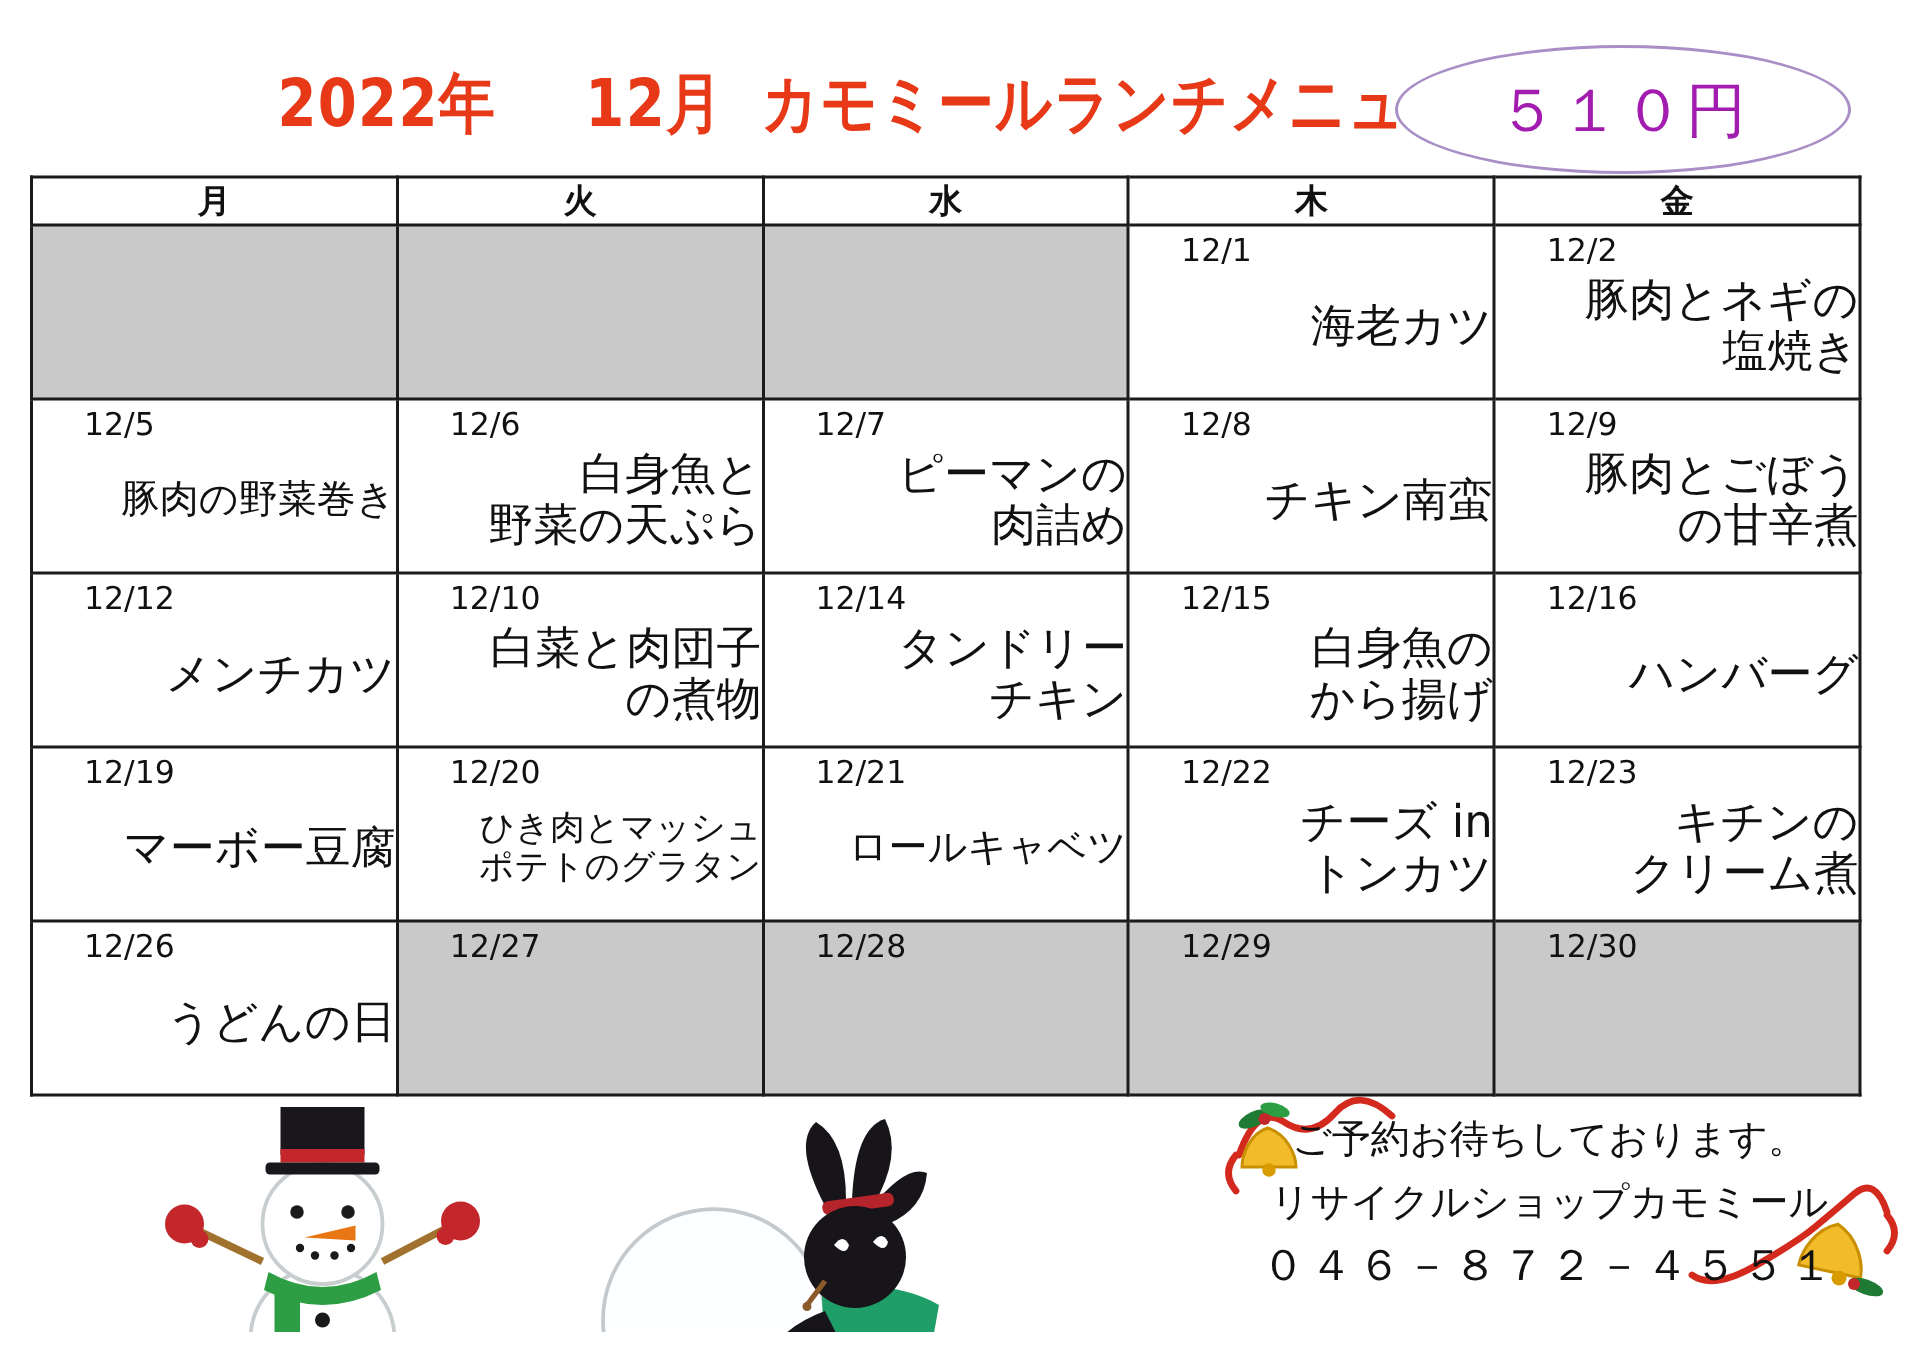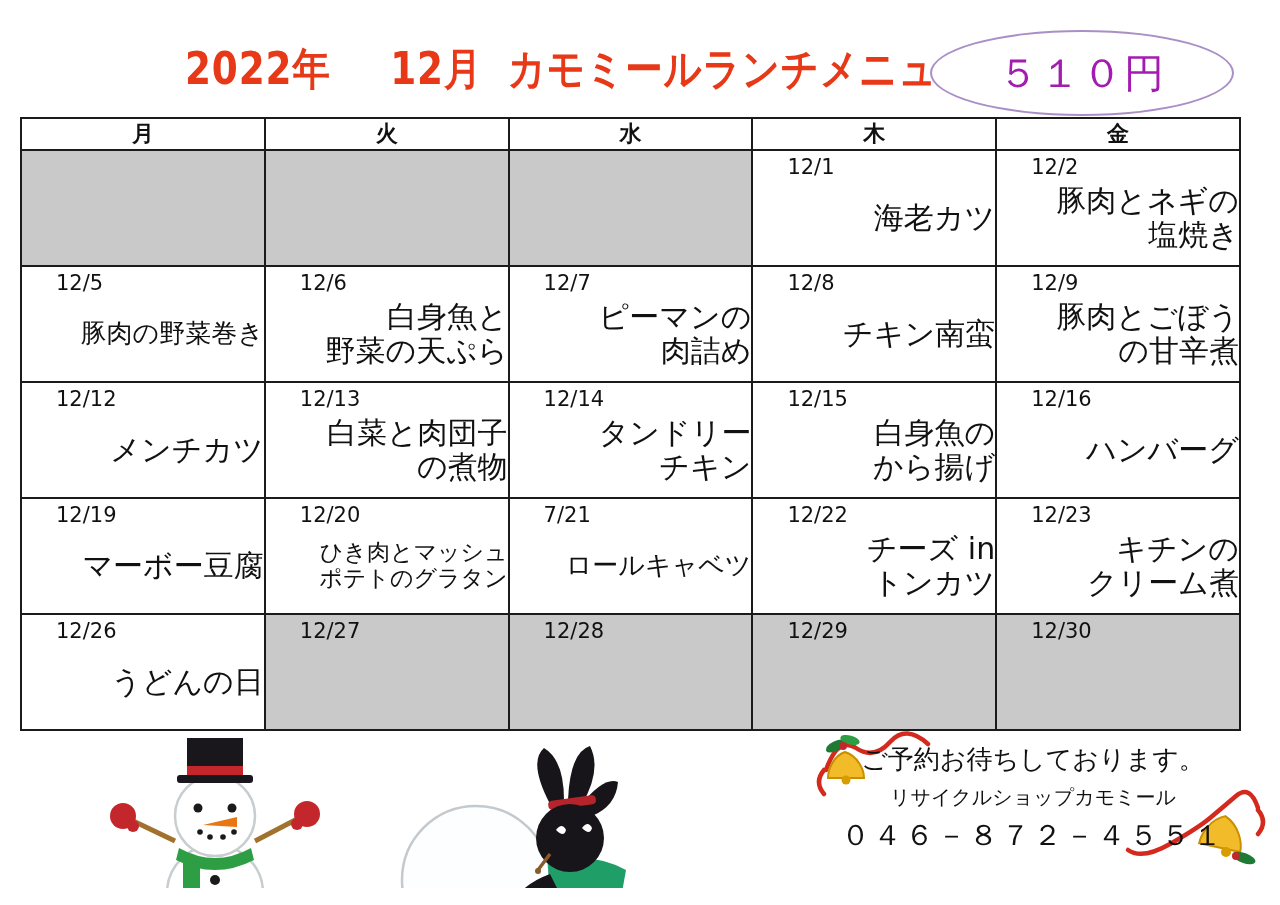--- a/index.html
+++ b/index.html
@@ -49,21 +49,21 @@
   .menu-lines.medium { font-size:26px;padding-left:44px; }
 
   
   .note {
     position:absolute; left:24px; top:689px; font-size:23px; letter-spacing:0.5px;
   }
 
   
   .contact { position:absolute; left:828px; top:742px; width:410px; text-align:center; }
   .contact .l1 { font-size:26px; }
-  .contact .l2 { font-size:20px; margin-top:7px; }
+  .contact .l2 { font-size:26px; margin-top:7px; }
   .contact .l3 { font-size:29px; margin-top:5px; letter-spacing:3px; }
 
   
   .snowman-box { position:absolute; left:95px;  top:733px; width:240px; height:155px; overflow:hidden; }
   .rabbit-box  { position:absolute; left:398px; top:742px; width:300px; height:146px; overflow:hidden; }
   .bell-tl     { position:absolute; left:812px; top:726px; }
   .bell-br     { position:absolute; left:1110px; top:778px; }
 </style>
 </head>
 <body>
@@ -174,21 +174,21 @@
           <td>
             <div class="cell-inner">
               <div class="date-line">12/12</div>
               <div class="menu-lines">
                 <div>メンチカツ</div>
               </div>
             </div>
           </td>
           <td>
             <div class="cell-inner">
-              <div class="date-line">12/13</div>
+              <div class="date-line">12/10</div>
               <div class="menu-lines">
                 <div>白菜と肉団子</div>
                 <div>の煮物</div>
               </div>
             </div>
           </td>
           <td>
             <div class="cell-inner">
               <div class="date-line">12/14</div>
               <div class="menu-lines">
@@ -228,21 +228,21 @@
             <div class="cell-inner">
               <div class="date-line">12/20</div>
               <div class="menu-lines small">
                 <div>ひき肉とマッシュ</div>
                 <div>ポテトのグラタン</div>
               </div>
             </div>
           </td>
           <td>
             <div class="cell-inner">
-              <div class="date-line">7/21</div>
+              <div class="date-line">12/21</div>
               <div class="menu-lines medium">
                 <div>ロールキャベツ</div>
               </div>
             </div>
           </td>
           <td>
             <div class="cell-inner">
               <div class="date-line">12/22</div>
               <div class="menu-lines">
                 <div>チーズ in</div>

